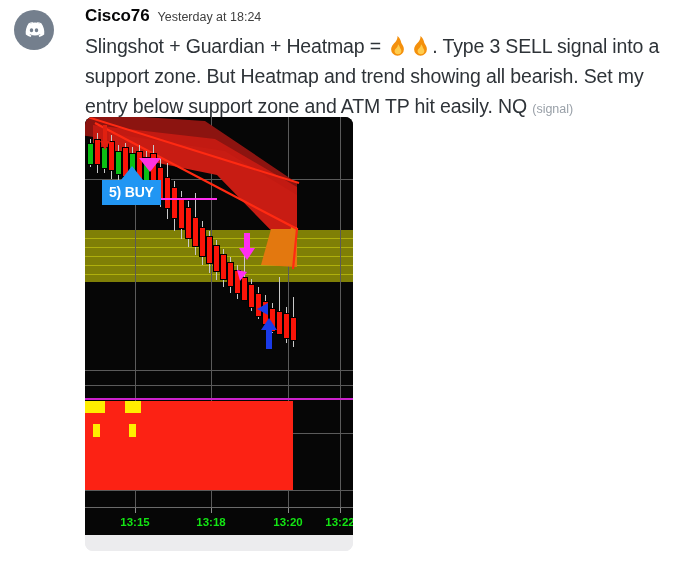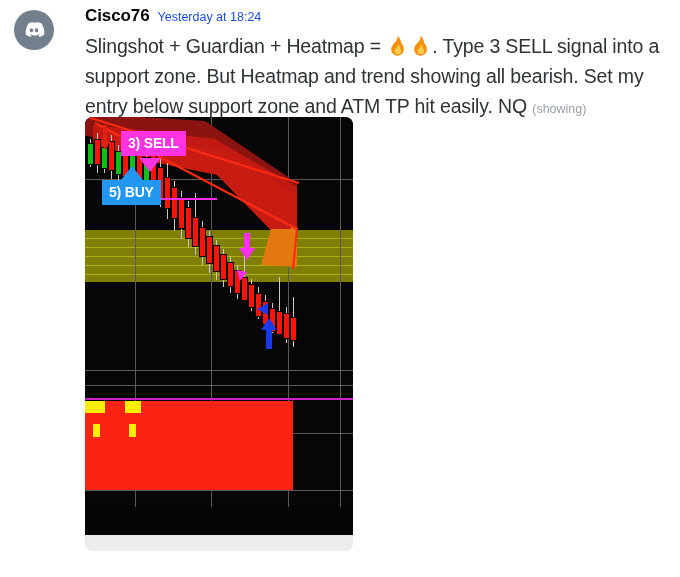--- a/index.html
+++ b/index.html
@@ -46,21 +46,21 @@
     white-space: nowrap;
   }
   .username {
     font-size: 17px;
     font-weight: bold;
     color: #060607;
     letter-spacing: -0.1px;
   }
   .timestamp {
     font-size: 12.5px;
-    color: #1d4ed8;
+    color: #404040;
     font-weight: normal;
   }
 
   
   .msg-body {
     position: absolute;
     left: 85px;
     top: 31px;
     width: 580px;
     font-size: 19.5px;
@@ -256,21 +256,21 @@
     <span class="timestamp">Yesterday at 18:24</span>
   </div>
 
   <div class="msg-body">
     <span>Slingshot + Guardian + Heatmap = </span><span class="emoji-fire"><svg viewBox="0 0 36 36" width="23" height="23">
         <path fill="#f4900c" d="M24 14c-1-7-6-11-6-11s.5 5-3 9-7 7-7 12a10 10 0 0 0 20 0c0-4-2-7-4-10z"></path>
         <path fill="#ffcc4d" d="M22 22c-.6-3.6-3.3-6-3.3-6s.3 3-1.7 5-3.6 3.4-3.6 6a5.4 5.4 0 0 0 10.7 0c0-2-1-3.5-2.1-5z"></path>
       </svg></span><span class="emoji-fire"><svg viewBox="0 0 36 36" width="23" height="23">
         <path fill="#f4900c" d="M24 14c-1-7-6-11-6-11s.5 5-3 9-7 7-7 12a10 10 0 0 0 20 0c0-4-2-7-4-10z"></path>
         <path fill="#ffcc4d" d="M22 22c-.6-3.6-3.3-6-3.3-6s.3 3-1.7 5-3.6 3.4-3.6 6a5.4 5.4 0 0 0 10.7 0c0-2-1-3.5-2.1-5z"></path>
-      </svg></span><span>. Type 3 SELL signal into a support zone. But Heatmap and trend showing all bearish. Set my entry below support zone and ATM TP hit easily. NQ </span><span class="edited">(showing)</span>
+      </svg></span><span>. Type 3 SELL signal into a support zone. But Heatmap and trend showing all bearish. Set my entry below support zone and ATM TP hit easily. NQ </span><span class="edited">(signal)</span>
   </div>
 
   <div class="attachment">
     <div class="chart">
 
       <div class="pane-price">
 
         <div class="zone-band" style="top:113px;height:52px;"></div>
         <div class="zone-line" style="top:121px;"></div>
         <div class="zone-line" style="top:130px;"></div>
@@ -388,23 +388,20 @@
           <div class="candle-body c-down" style="left:205px;top:200px;width:7px;height:24px;"></div>
         </div>
 
         <svg style="position:absolute;left:15px;top:8px;" width="10" height="26" viewBox="0 0 10 26">
           <rect x="3" y="0" width="4" height="17" fill="#e02010"></rect>
           <path d="M0 16 L10 16 L5 25 Z" fill="#e02010"></path>
         </svg>
 
         <div class="magenta-line" style="left:60px;top:81px;width:72px;"></div>
 
-        <div class="tag tag-sell" style="left:36px;top:14px;">
-          <span>3) SELL</span>
-        </div>
         <div class="tag-pointer ptr-sell" style="left:54px;top:41px;"></div>
 
         <div class="tag tag-buy" style="left:17px;top:63px;">
           <span>5) BUY</span>
         </div>
         <div class="tag-pointer ptr-buy" style="left:36px;top:49px;"></div>
 
         <svg style="position:absolute;left:154px;top:116px;" width="16" height="28" viewBox="0 0 16 28">
           <rect x="5" y="0" width="6" height="17" fill="#ff2ff0"></rect>
           <path d="M0 15 L16 15 L8 27 Z" fill="#ff2ff0"></path>
@@ -436,18 +433,29 @@
         <div class="heat-magenta-line" style="top:13px;"></div>
 
         <div class="heat-block heat-red" style="left:0px;top:16px;width:208px;height:89px;"></div>
 
         <div class="heat-block heat-yellow" style="left:0px;top:16px;width:20px;height:12px;"></div>
         <div class="heat-block heat-yellow" style="left:40px;top:16px;width:16px;height:12px;"></div>
         <div class="heat-block heat-yellow" style="left:8px;top:39px;width:7px;height:13px;"></div>
         <div class="heat-block heat-yellow" style="left:44px;top:39px;width:7px;height:13px;"></div>
       </div>
 
+      <div class="pane-axis">
+        <div class="tick-mark" style="left:50px;"></div>
+        <div class="tick-mark" style="left:126px;"></div>
+        <div class="tick-mark" style="left:203px;"></div>
+        <div class="tick-mark" style="left:255px;"></div>
+
+        <div class="tick-label" style="left:50px;">13:15</div>
+        <div class="tick-label" style="left:126px;">13:18</div>
+        <div class="tick-label" style="left:203px;">13:20</div>
+        <div class="tick-label" style="left:255px;">13:22</div>
+      </div>
 
     </div>
     <div class="chart-footer-strip"></div>
   </div>
 
 </div>
 
 </body></html>

